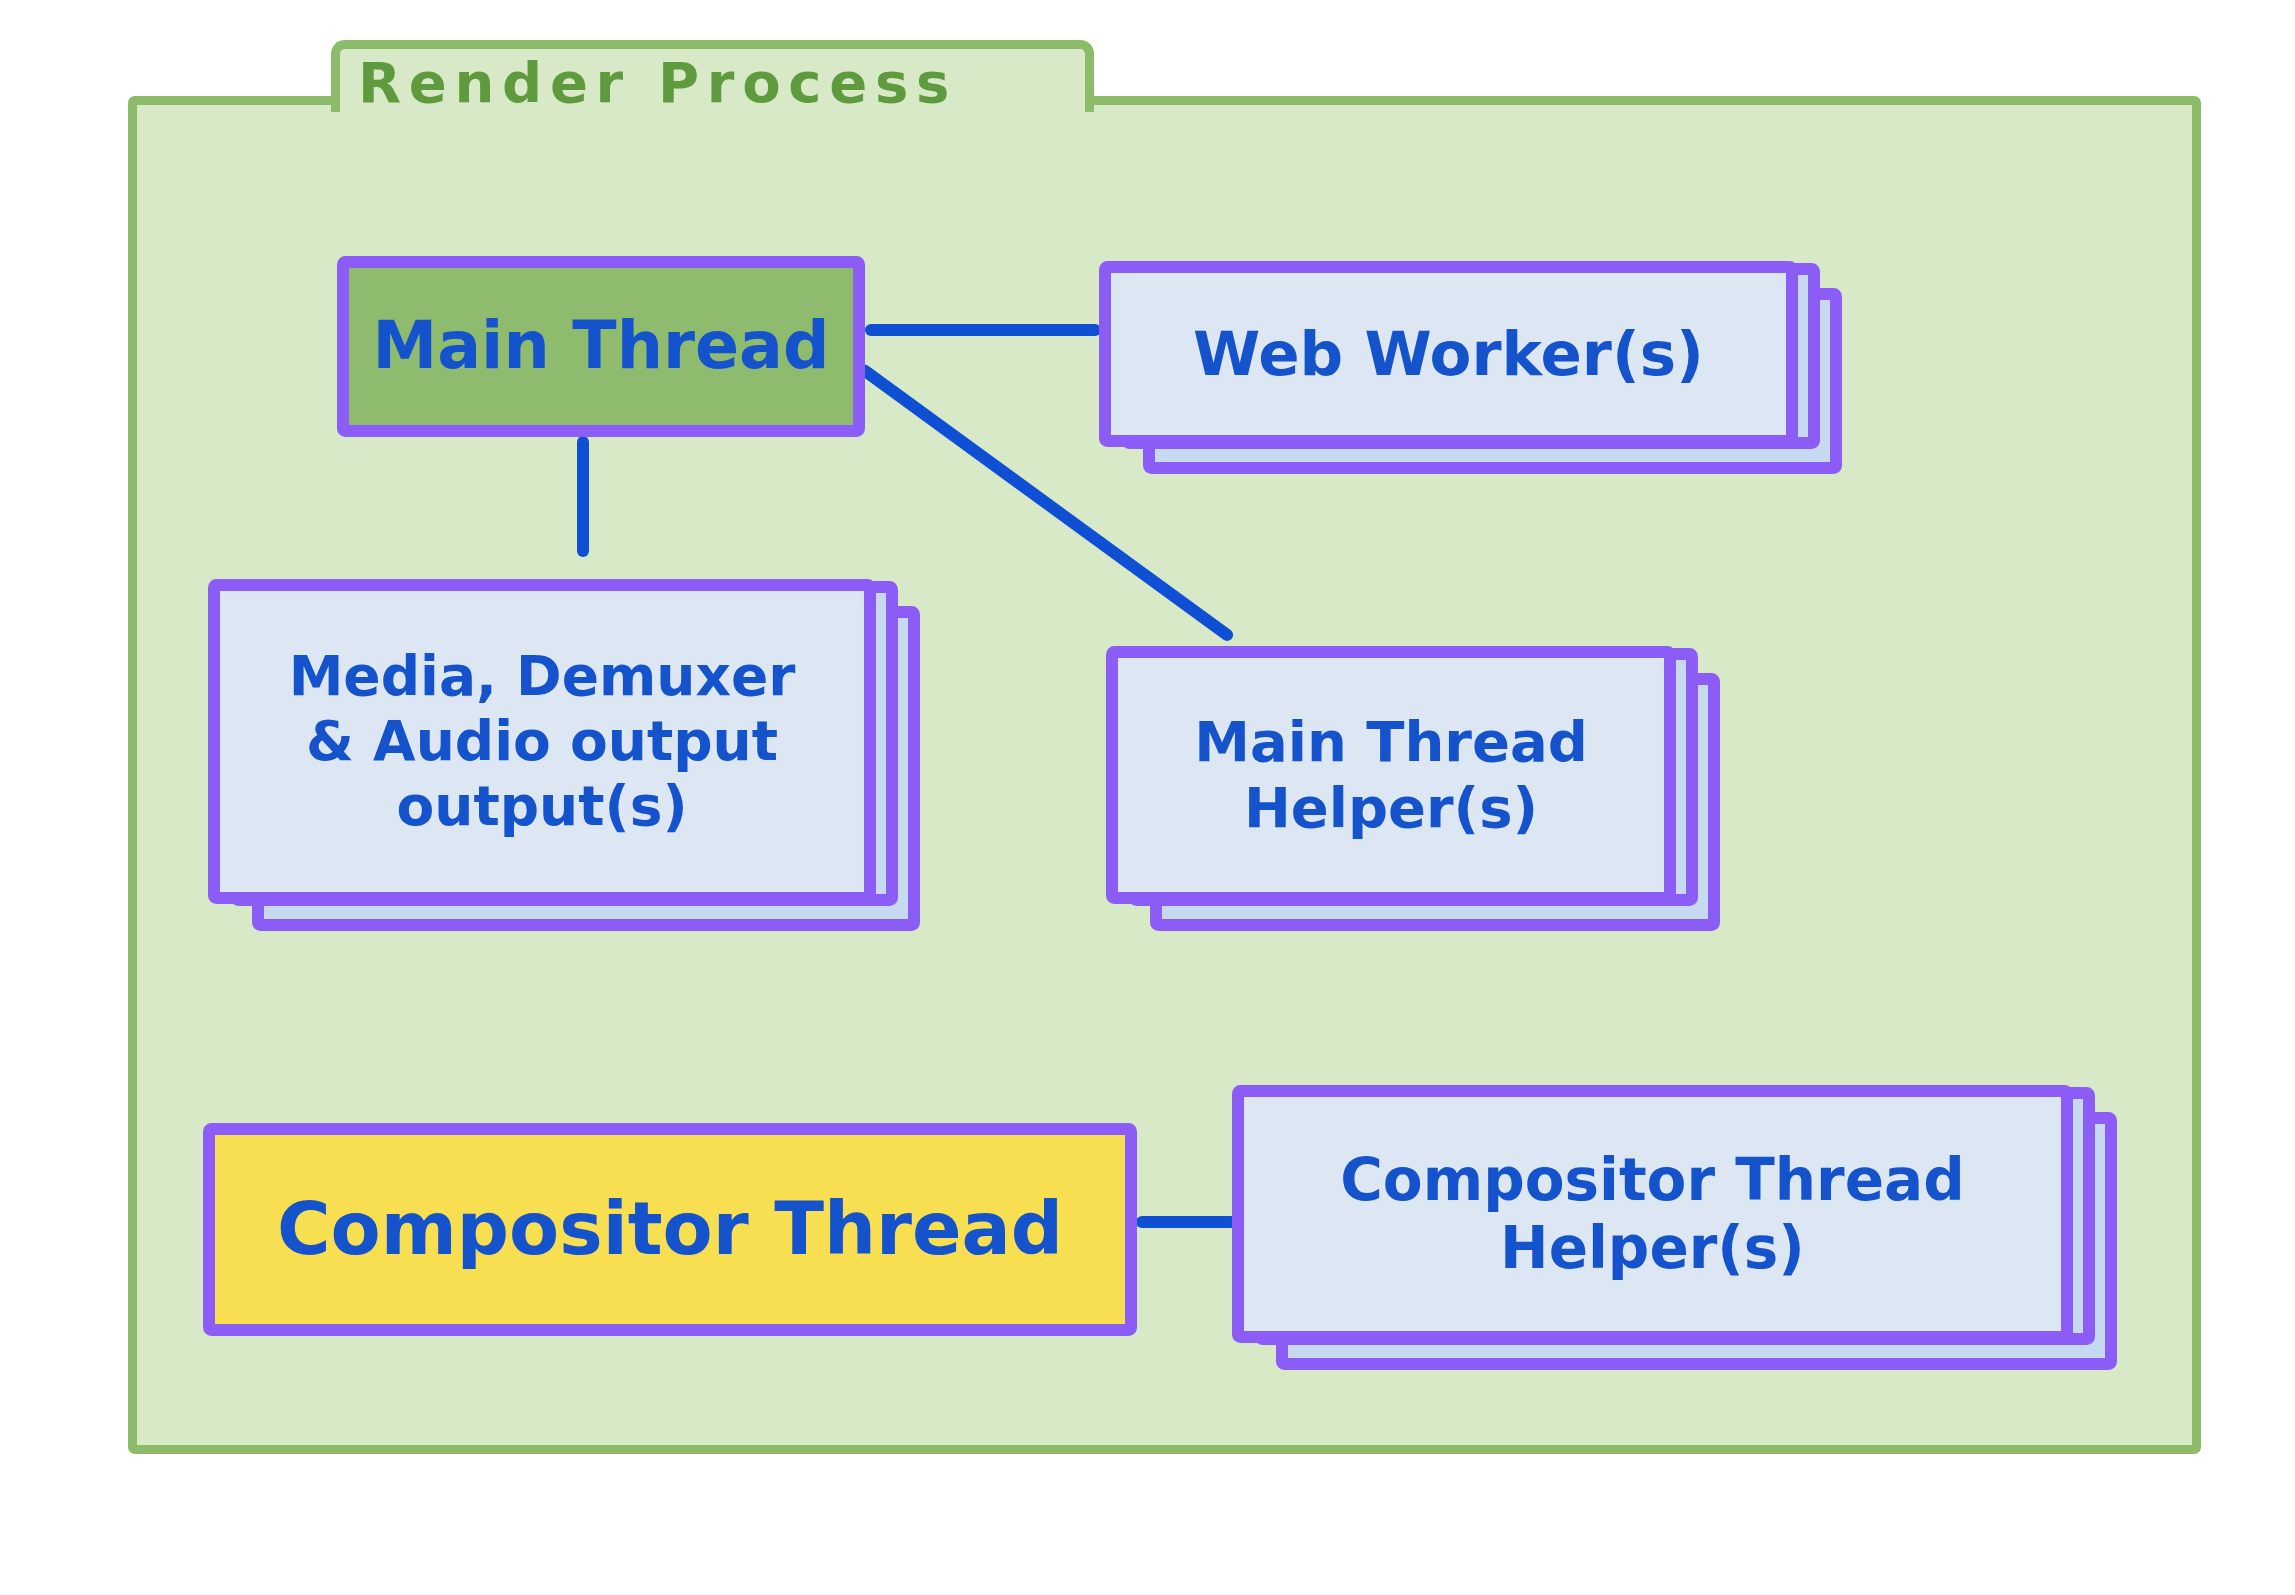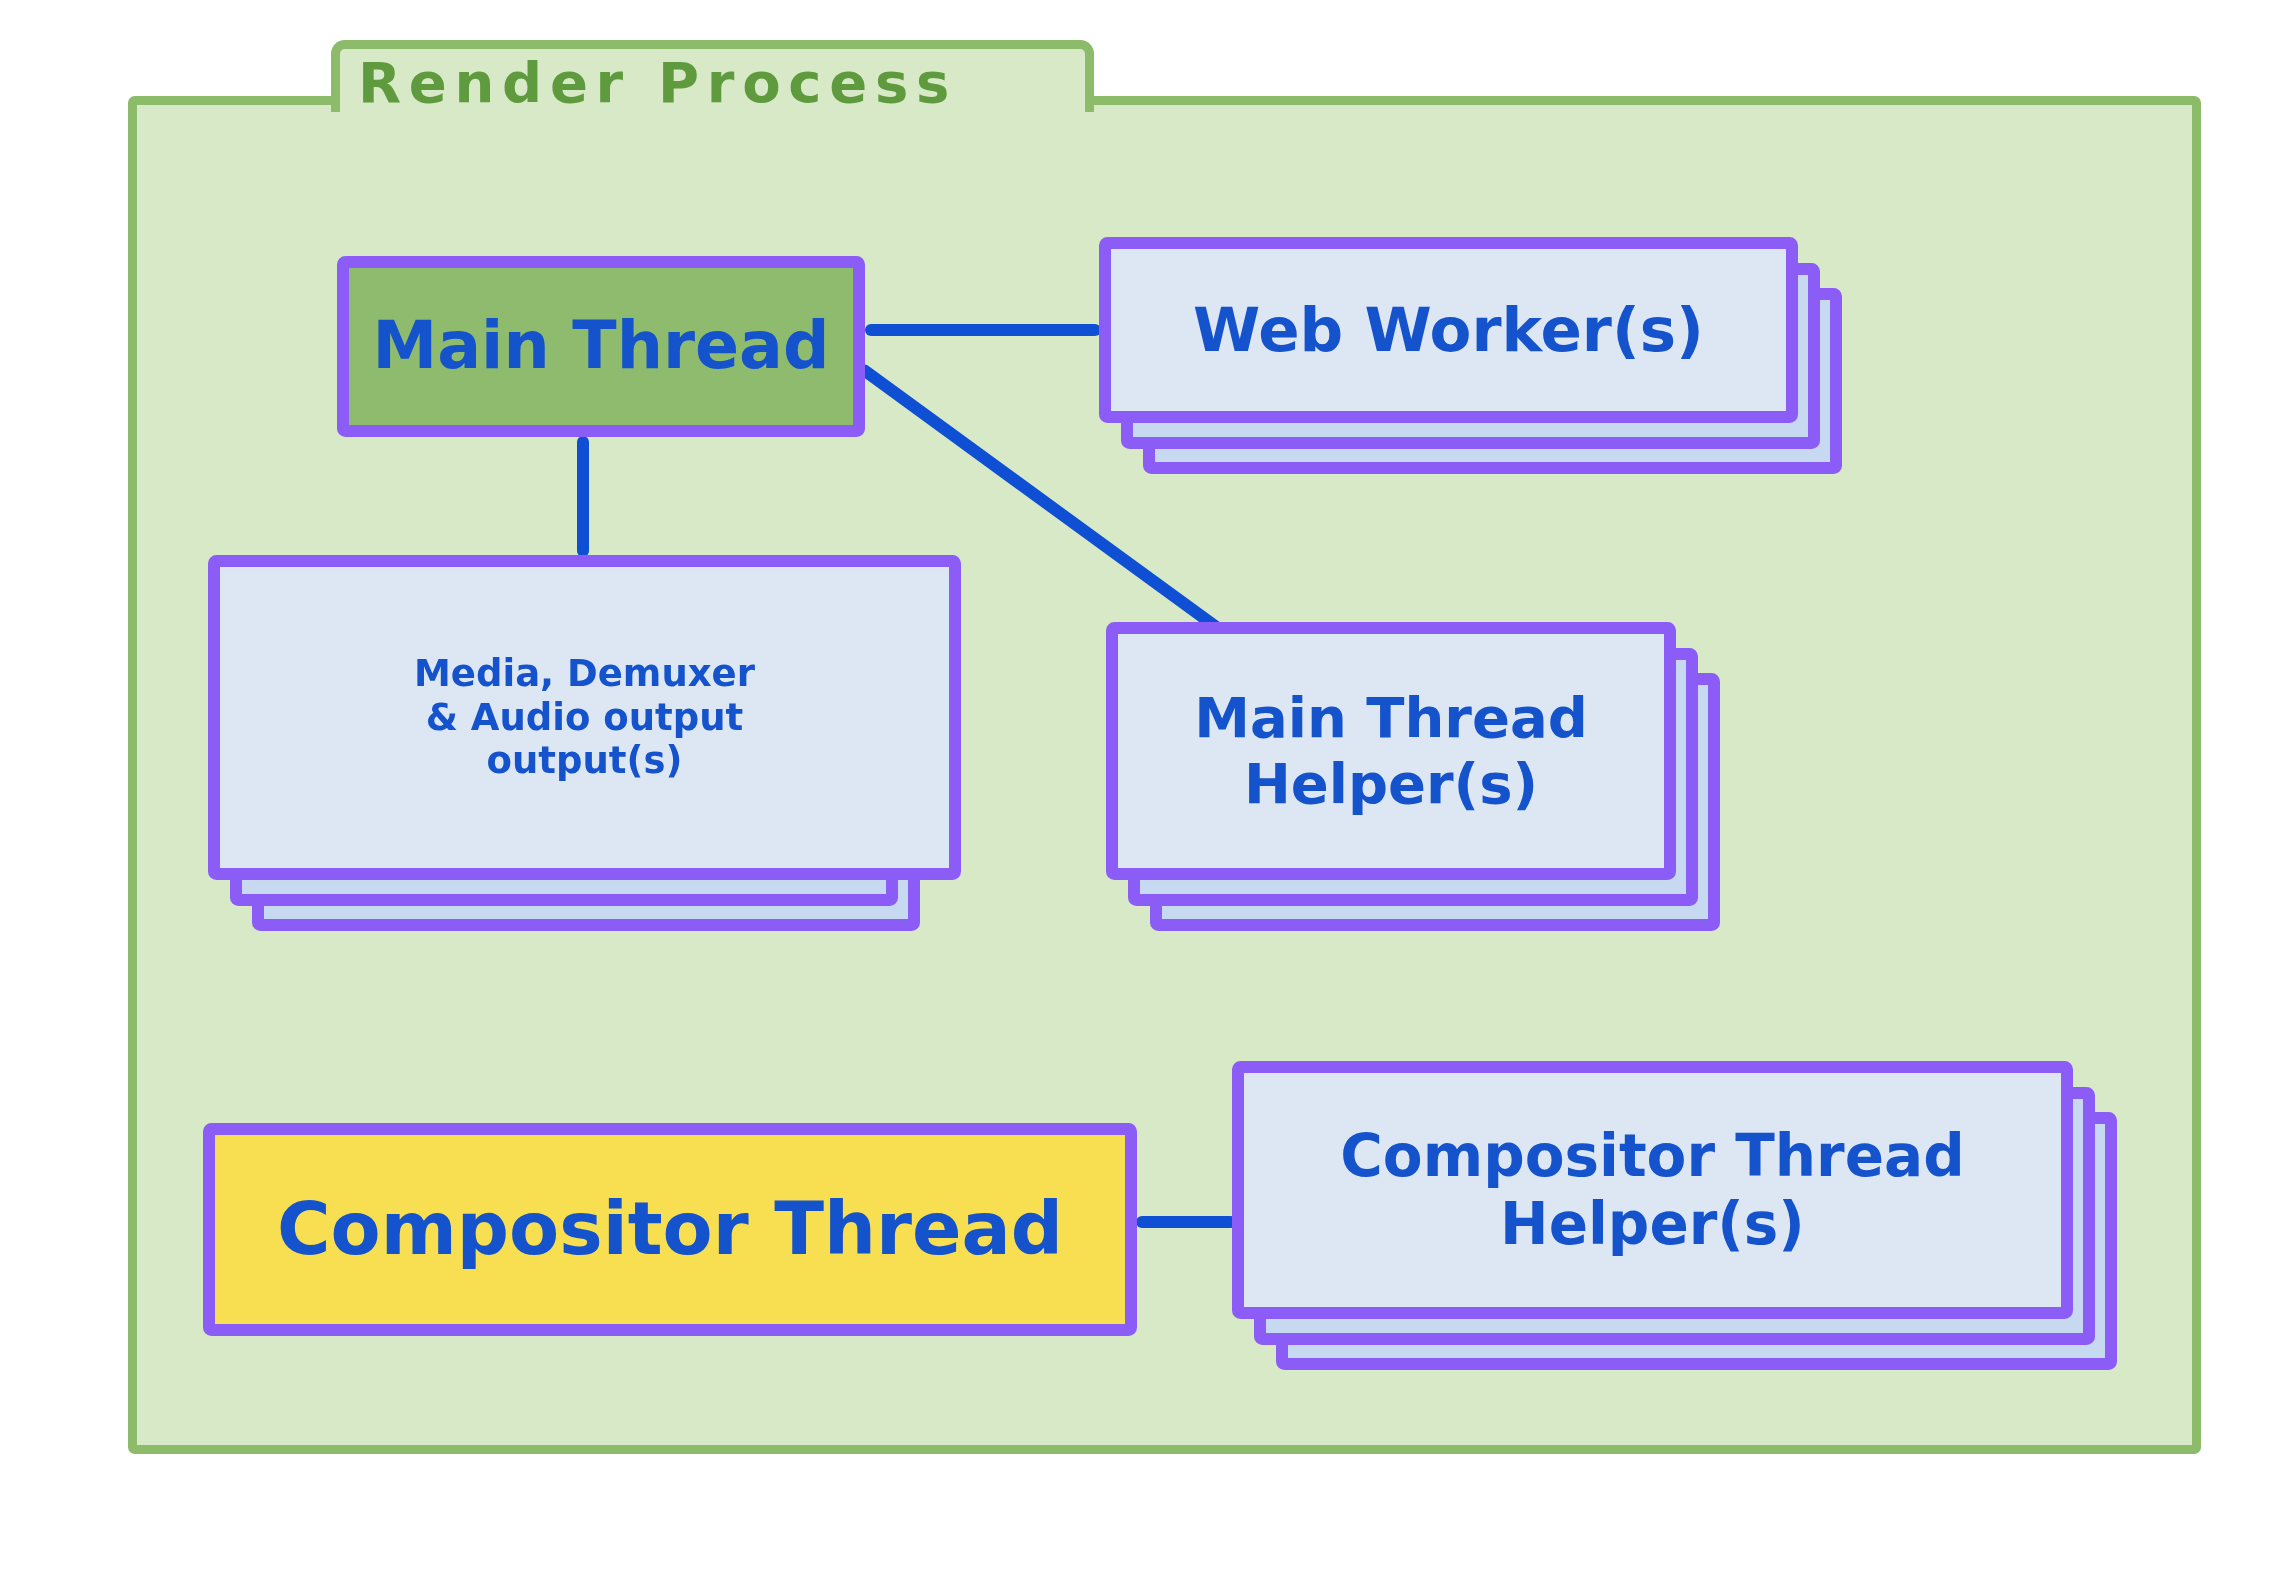--- a/index.html
+++ b/index.html
@@ -36,21 +36,21 @@
     position:absolute;display:flex;align-items:center;justify-content:center;
     text-align:center;color:#1553cd;font-weight:bold;z-index:6;
   }
   .node-green{background:#8fbb6e;}
   .node-yellow{background:#f8df52;}
   .stack{position:absolute;z-index:6;}
   .card{position:absolute;background:#dde7f3;}
   .card.back{background:#c7d9f0;}
   .card.front{
     display:flex;align-items:center;justify-content:center;text-align:center;
-    color:#1553cd;font-weight:bold;
+    color:#1553cd;font-weight:bold;margin-top:24px;
   }
   .lbl{line-height:1.18;}
   
   .edge{position:absolute;background:#0e4fd3;border-radius:6px;z-index:5;}
 </style>
 </head>
 <body>
 
 <div class="canvas">
 
@@ -72,21 +72,21 @@
     <div class="card back" style="left:44px;top:51px;width:699px;height:186px;"></div>
     <div class="card back" style="left:22px;top:26px;width:699px;height:186px;"></div>
     <div class="card front" style="left:0;top:0;width:699px;height:186px;font-size:61px;">
       <span class="lbl">Web Worker(s)</span>
     </div>
   </div>
 
   <div class="stack" style="left:208px;top:555px;width:726px;height:384px;">
     <div class="card back" style="left:44px;top:51px;width:668px;height:325px;"></div>
     <div class="card back" style="left:22px;top:26px;width:668px;height:325px;"></div>
-    <div class="card front" style="left:0;top:0;width:753px;height:325px;font-size:37px;">
+    <div class="card front" style="left:0;top:0;width:668px;height:325px;font-size:55px;">
       <span class="lbl">
         <span>Media, Demuxer</span><br>
         <span>&amp; Audio output</span><br>
         <span>output(s)</span>
       </span>
     </div>
   </div>
 
   <div class="stack" style="left:1106px;top:622px;width:632px;height:325px;">
     <div class="card back" style="left:44px;top:51px;width:570px;height:258px;"></div>

